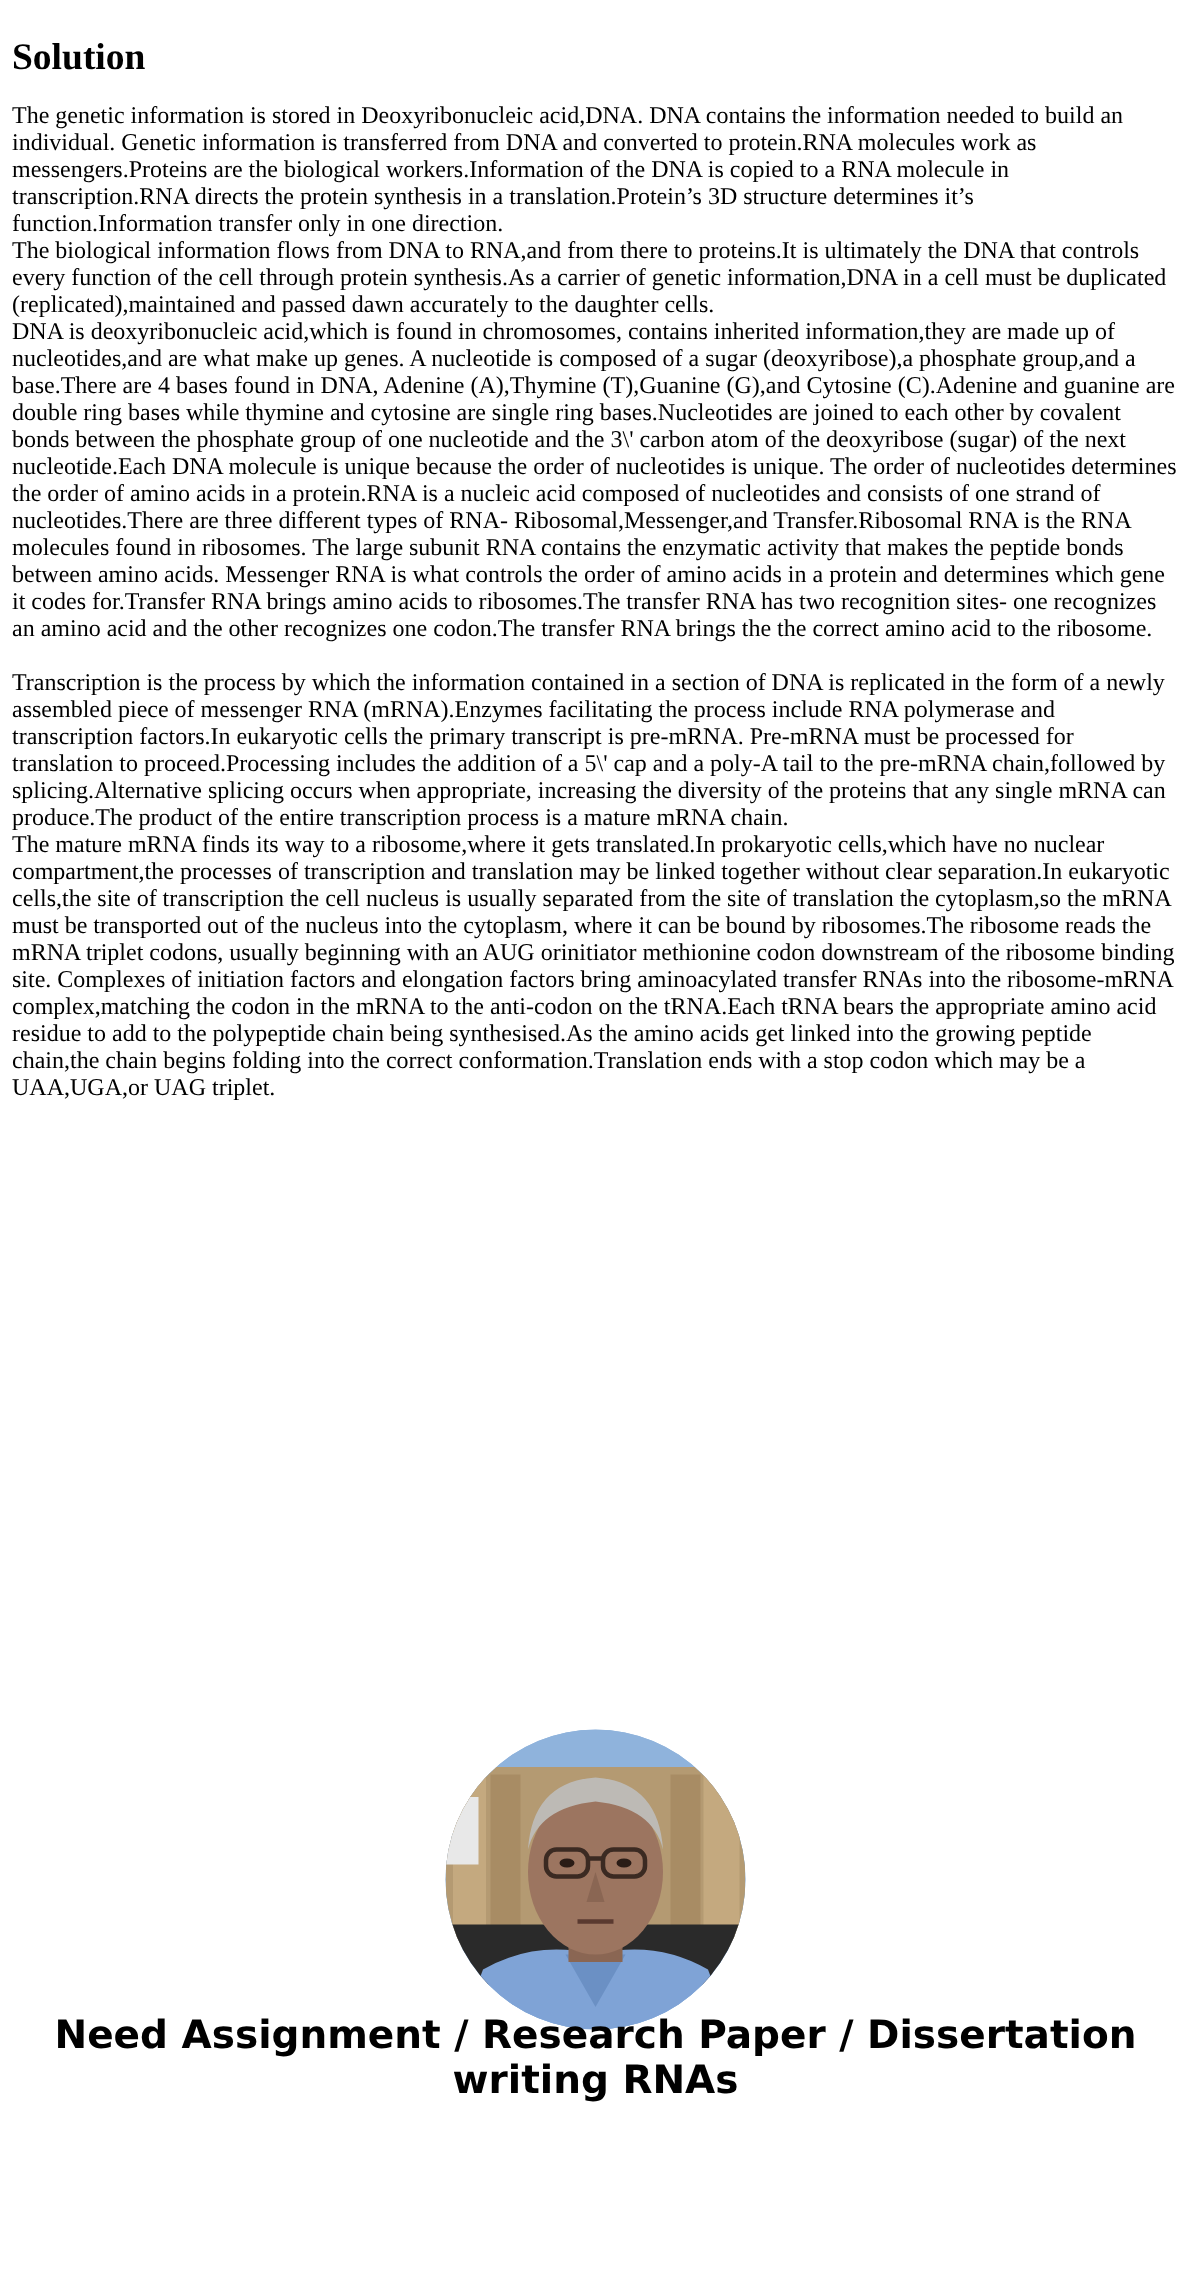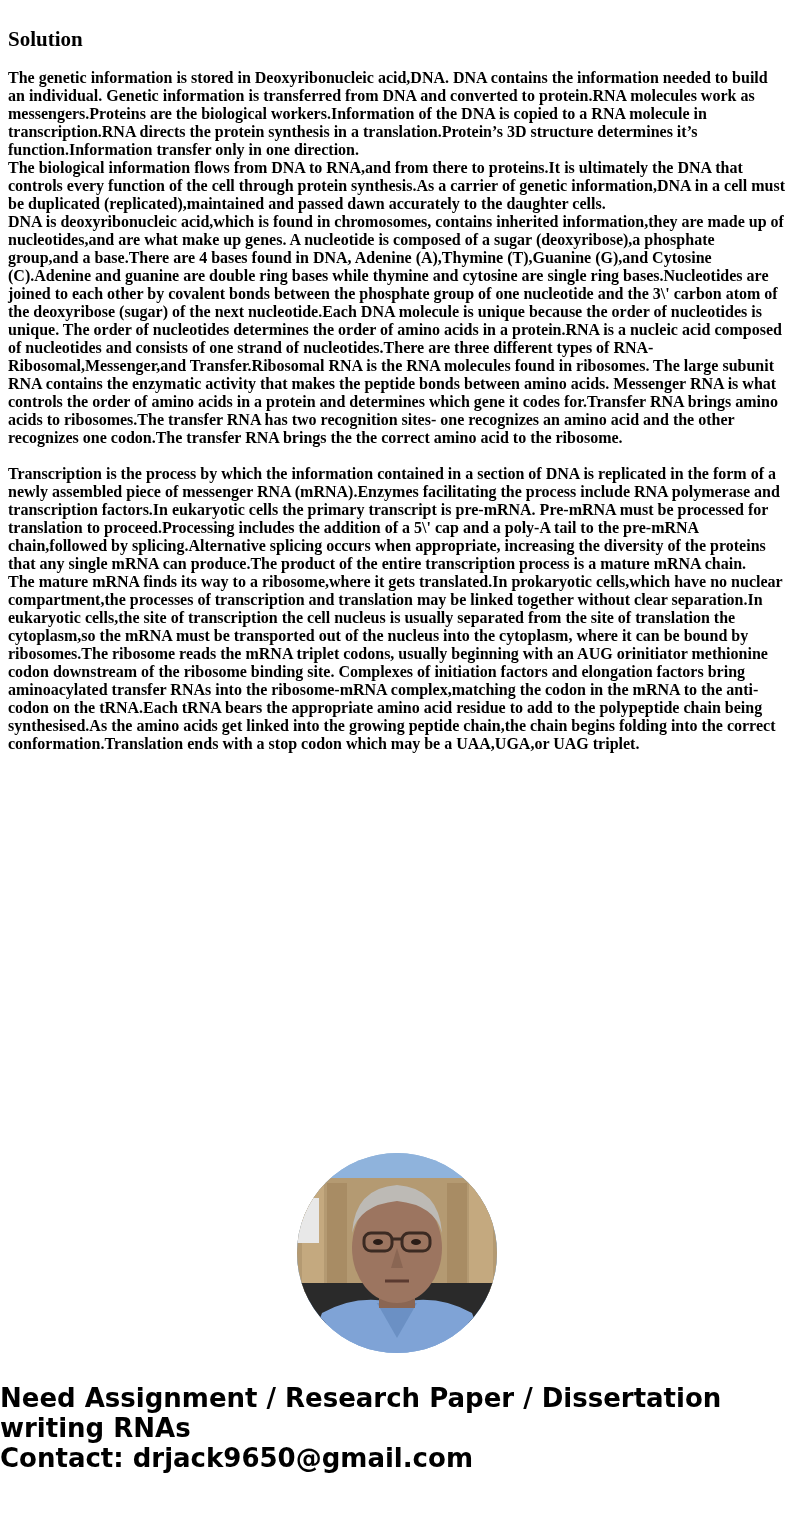--- a/index.html
+++ b/index.html
@@ -21,31 +21,30 @@
       position: absolute;
       left: 8px;
       top: 8px;
       width: 778px;
     }
     .question {
       margin: 0;
     }
     .solution-heading {
       font-family: "Liberation Serif", serif;
-      font-size: 21px;
+      font-size: 25px;
       font-weight: bold;
       margin: 20px 0 0 0;
       line-height: 22px;
     }
     .answer {
       margin-top: 19px;
     }
     .answer-block {
       margin: 0;
-      font-weight: bold;
     }
     .answer-block p {
       margin: 0;
     }
     .gap {
       height: 18px;
     }
     .avatar {
       position: absolute;
       left: 297px;
@@ -55,23 +54,23 @@
       border-radius: 50%;
       overflow: hidden;
       background: #8fb3dc;
     }
     .avatar svg {
       display: block;
     }
     .promo {
       position: absolute;
       left: 0;
-      top: 1383px;
+      top: 1342px;
       width: 794px;
-      text-align: left;
+      text-align: center;
       font-family: "DejaVu Sans", sans-serif;
       font-weight: bold;
       font-size: 26px;
       line-height: 30px;
       color: #000000;
     }
     .promo div { margin: 0; }
   </style>
 </head>
 <body>
@@ -126,14 +125,13 @@
 
     <path d="M100 95 L94 115 L106 115 Z" fill="#8a6653"></path>
 
     <line x1="88" y1="128" x2="112" y2="128" stroke="#5a3a30" stroke-width="3"></line>
   </svg>
 </div>
 
 <div class="promo">
   <div>Need Assignment / Research Paper / Dissertation</div>
   <div>writing RNAs</div>
-  <div>Contact: drjack9650@gmail.com</div>
 </div>
 
 </body></html>

